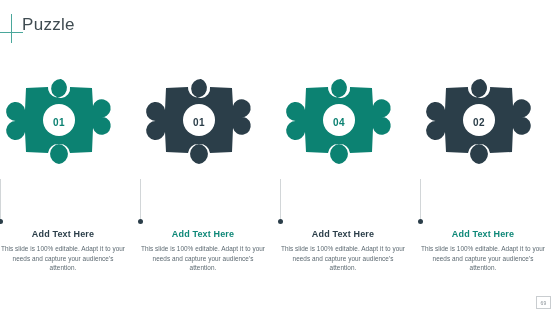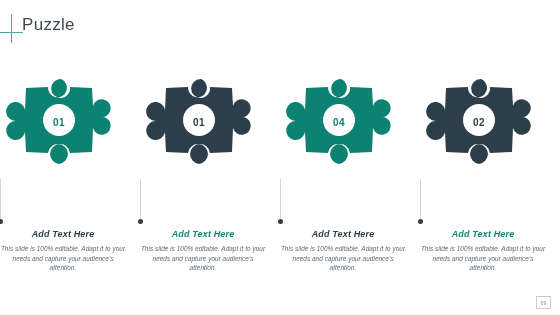--- a/index.html
+++ b/index.html
@@ -114,21 +114,20 @@
     height: 5px;
     border-radius: 50%;
     background: #2b3e49;
   }
 
   
   .text-block {
     width: 126px;
     text-align: center;
     margin-top: 6px;
-    font-style: italic;
   }
   .text-heading {
     font-size: 9px;
     font-weight: 700;
     letter-spacing: 0.15px;
     line-height: 12px;
     margin-bottom: 4px;
   }
   .head-navy { color: #2b3e49; }
   .head-teal { color: #0e8878; }

